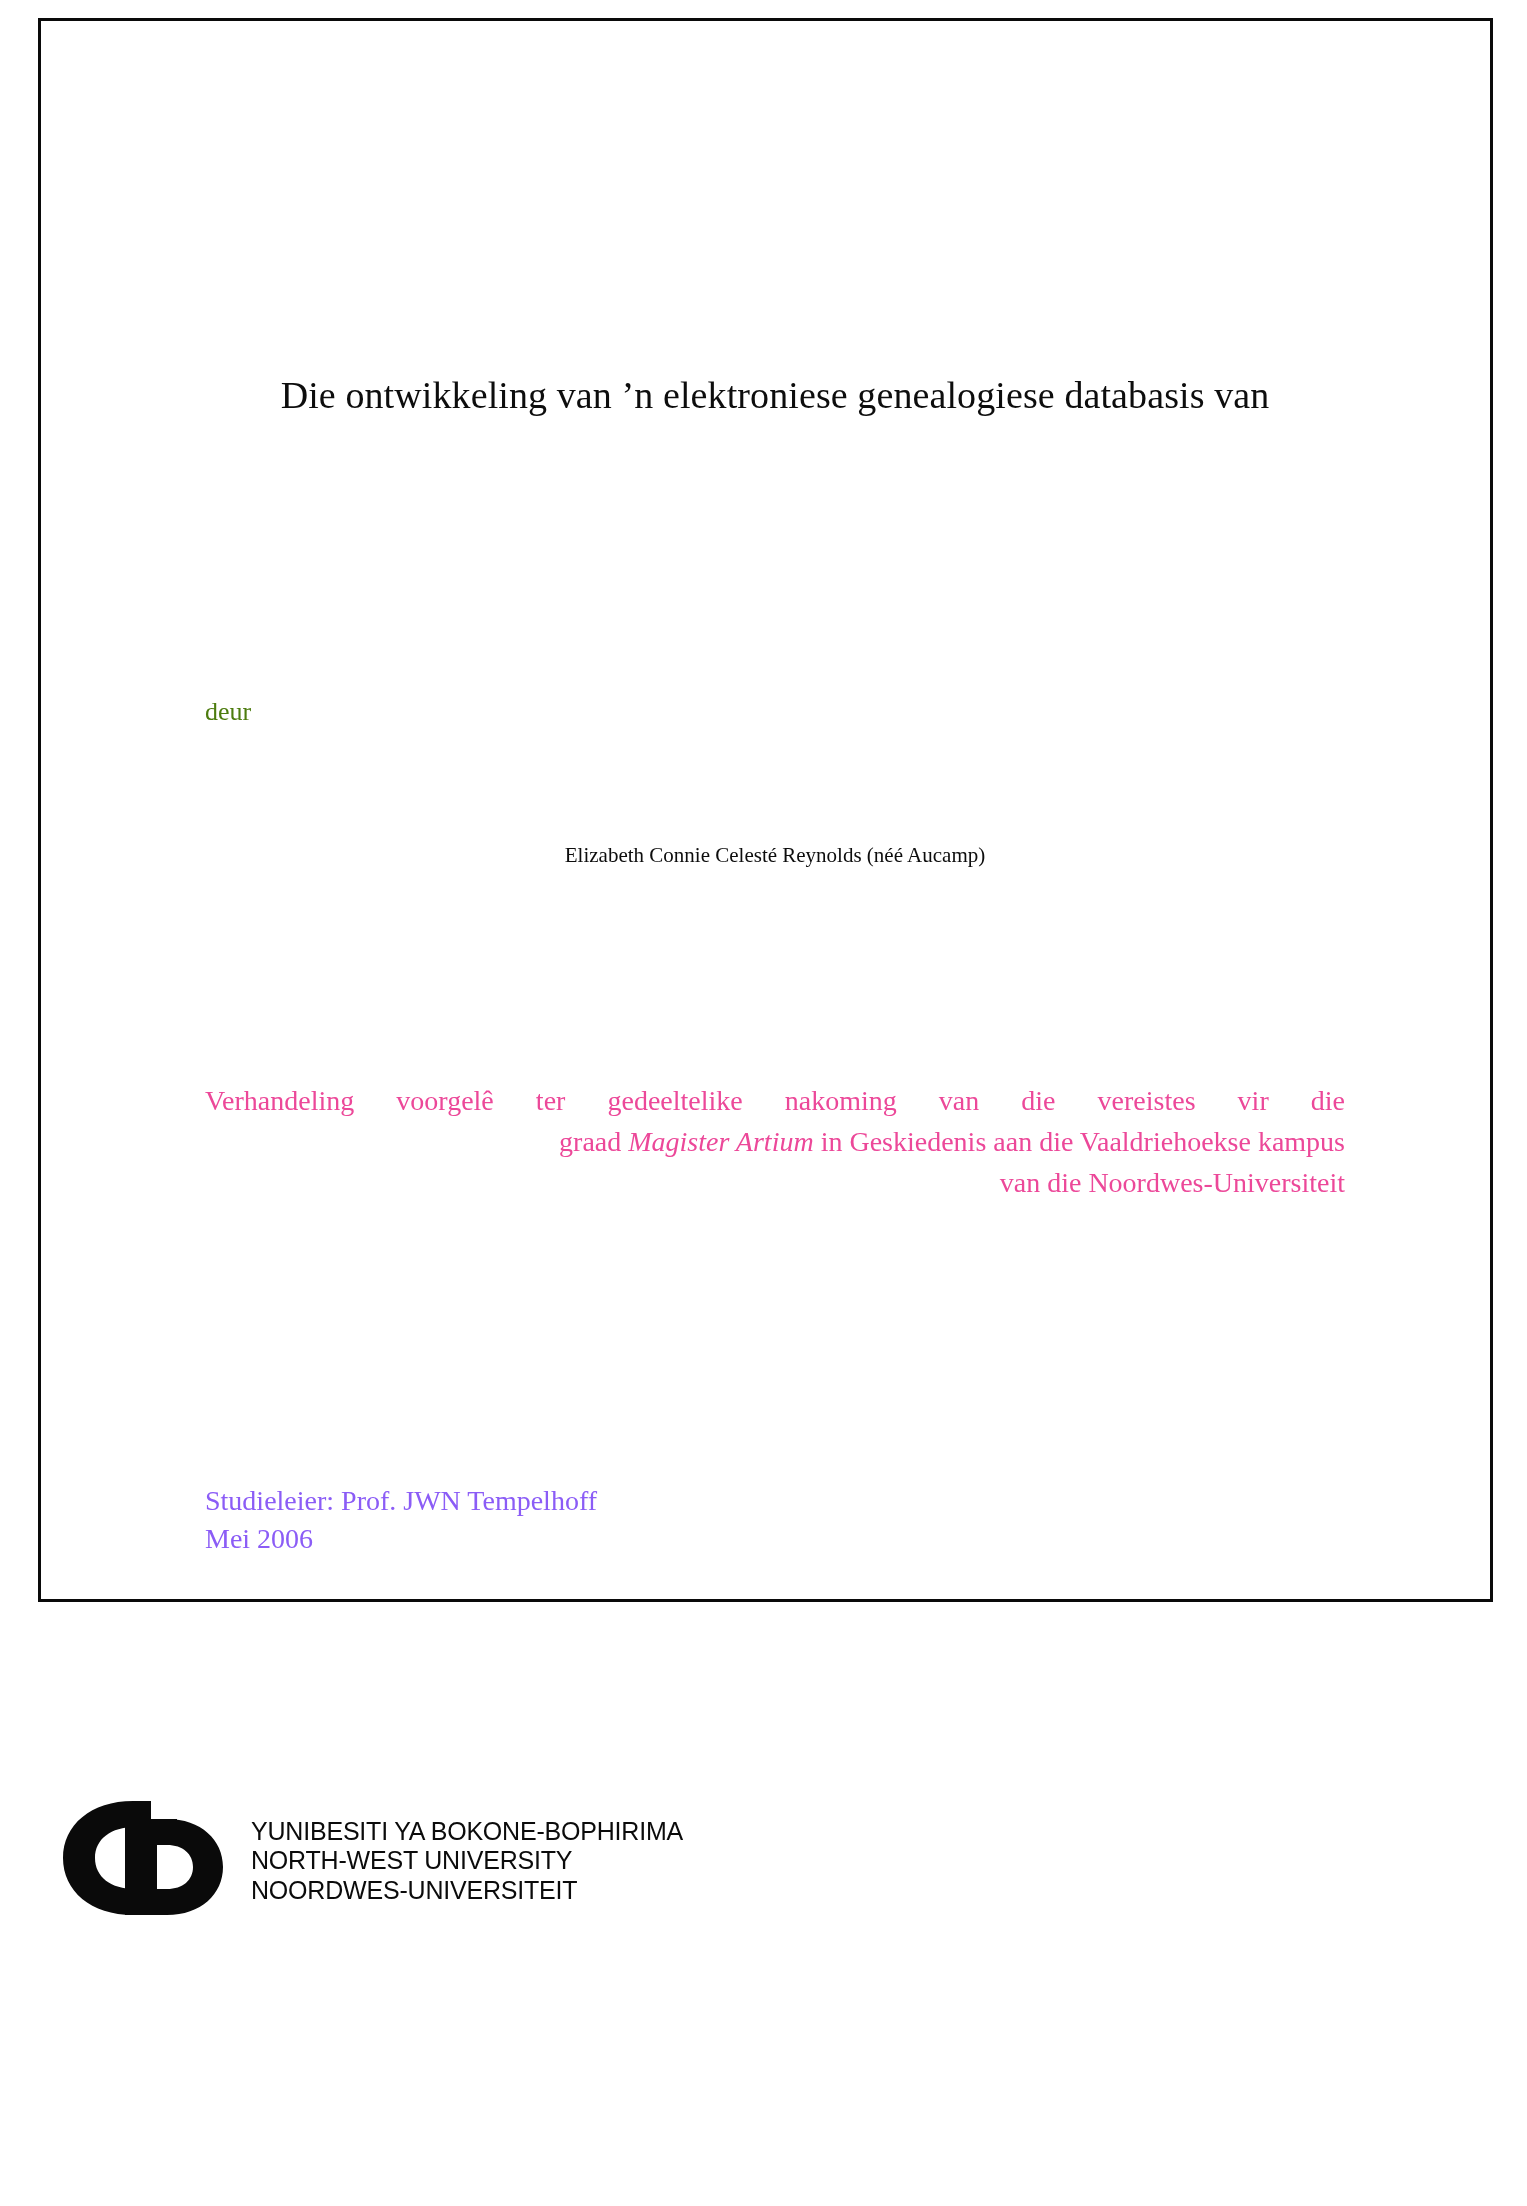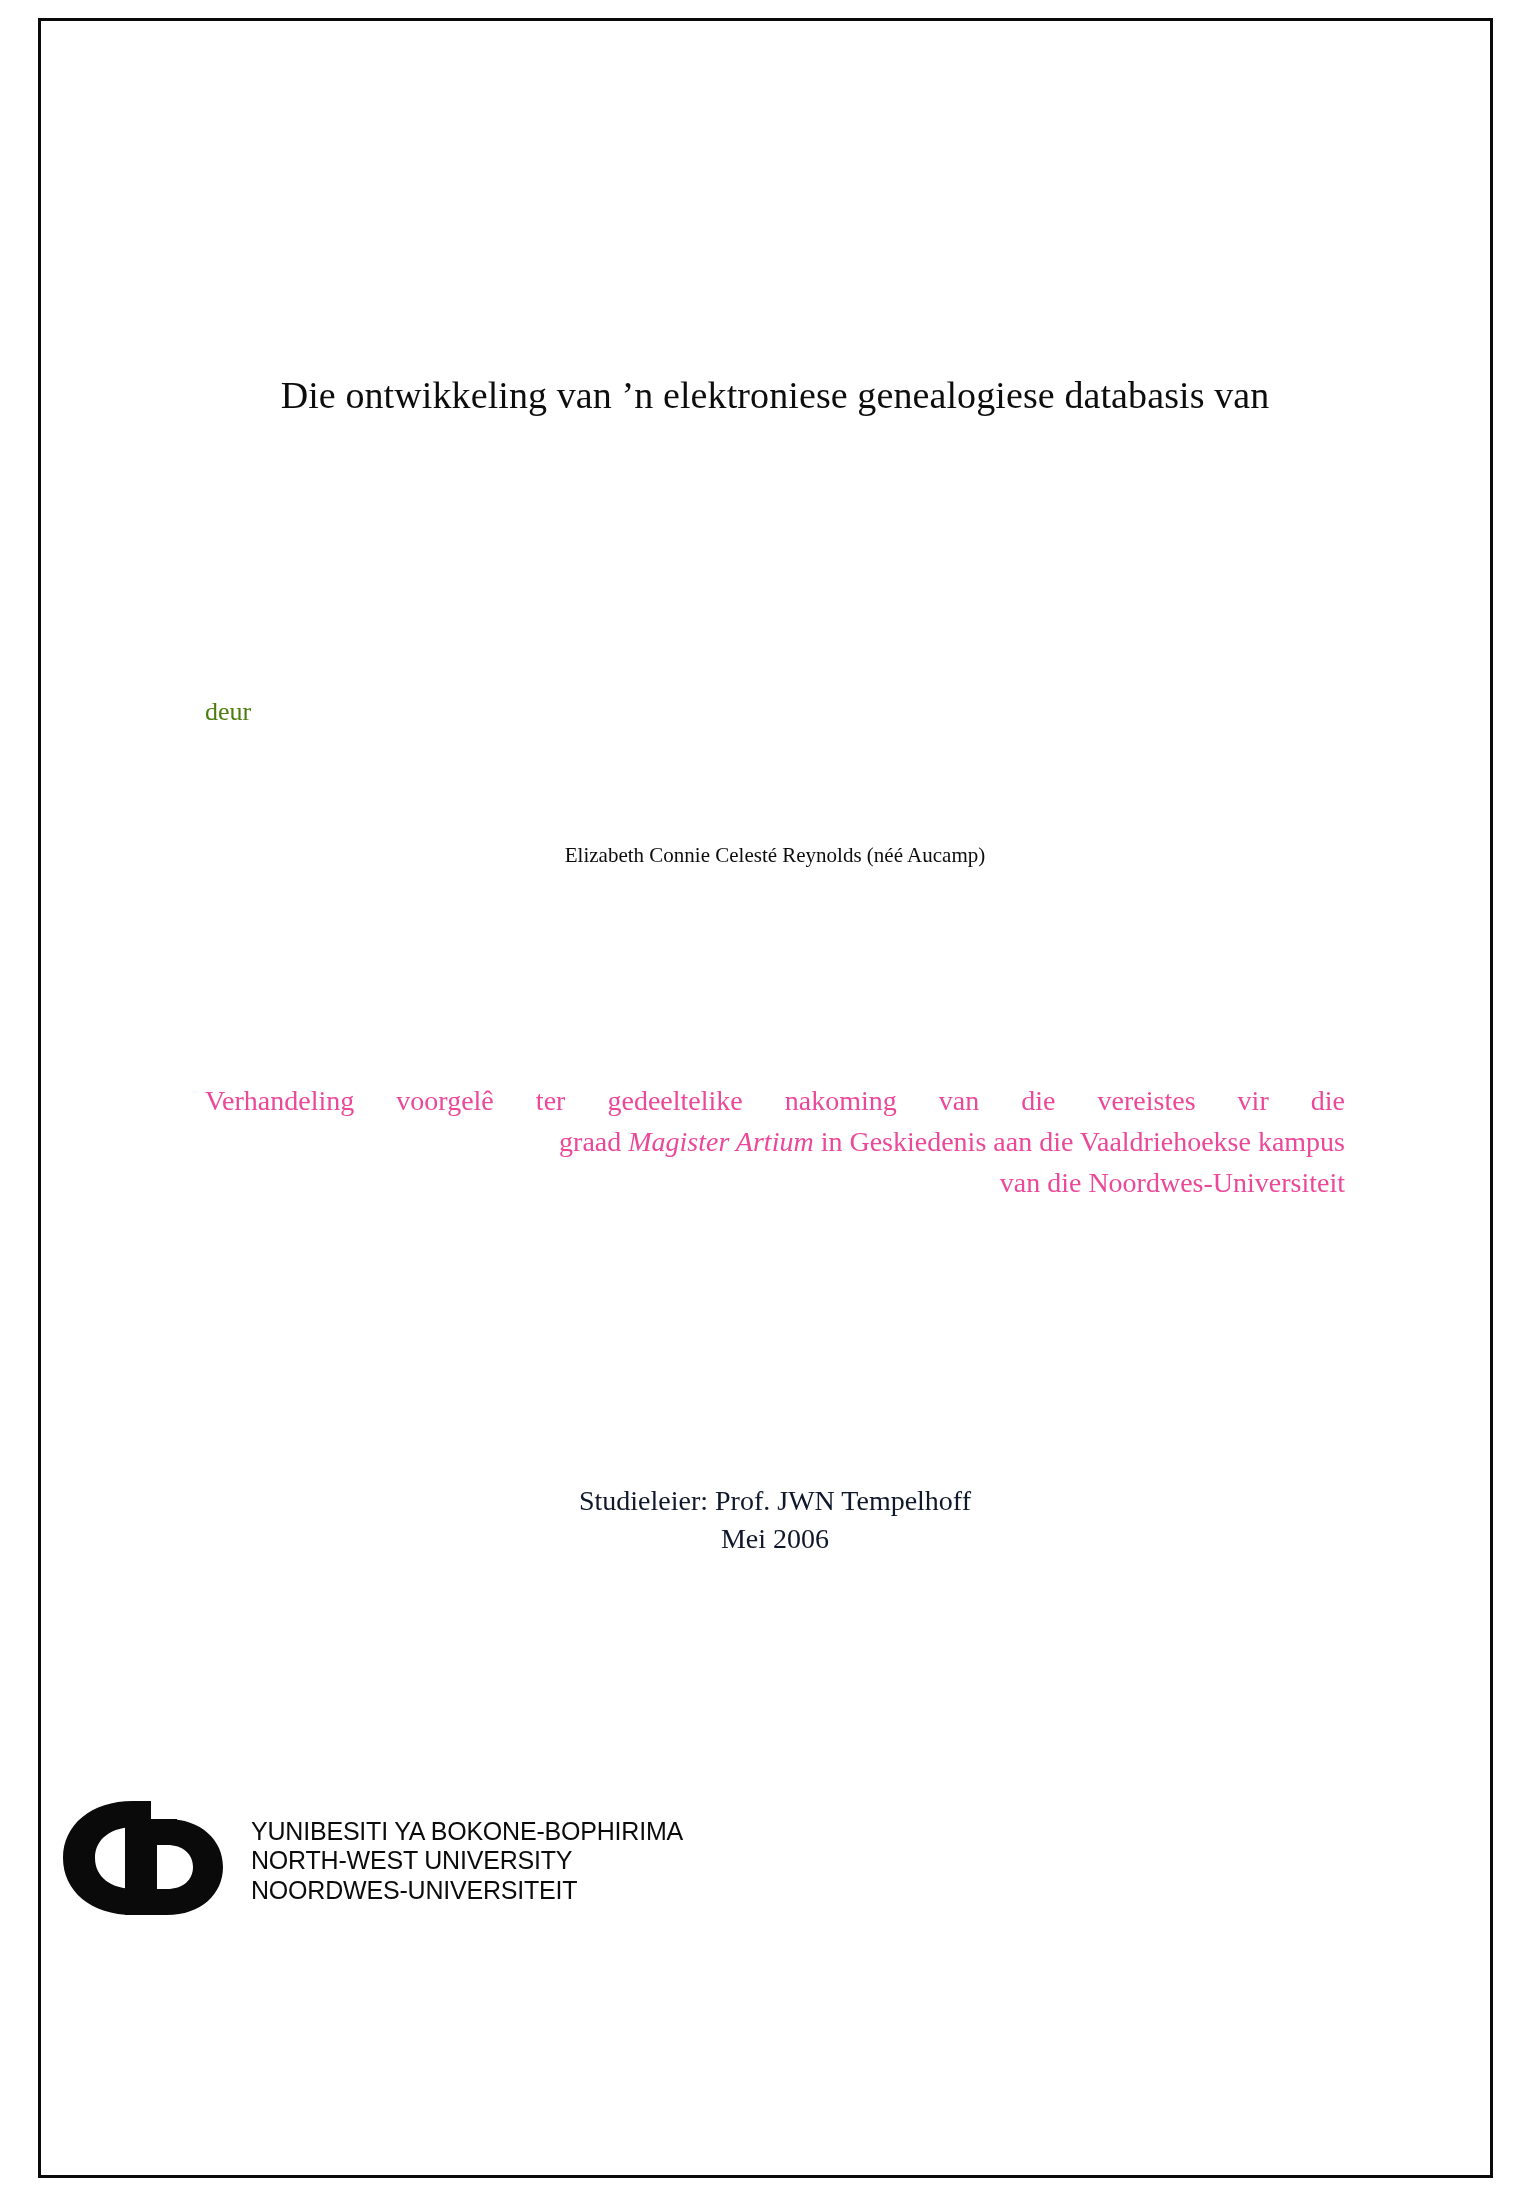--- a/index.html
+++ b/index.html
@@ -15,21 +15,21 @@
     position: relative;
     overflow: hidden;
   }
 
   
   .page-outer {
     position: absolute;
     left: 38px;
     top: 18px;
     width: 1455px;
-    height: 2160px;
+    height: 1584px;
     border: 3px solid #0a0a0a;
     background: #ffffff;
     box-sizing: border-box;
   }
   .page-inner {
     position: absolute;
     left: 14px;
     top: 14px;
     right: 14px;
     bottom: 14px;
@@ -88,22 +88,21 @@
     margin: 0;
   }
   .statement em {
     font-style: italic;
   }
 
   .supervisor-block {
     margin-top: 278px;
     font-size: 28px;
     line-height: 1.38;
-    color: #0f172a;
-    text-align: center;
+    color: #8b5cf6;
   }
   .supervisor-block div {
     margin: 0;
   }
 
   
   .logo-area {
     position: absolute;
     left: 0;
     right: 0;

